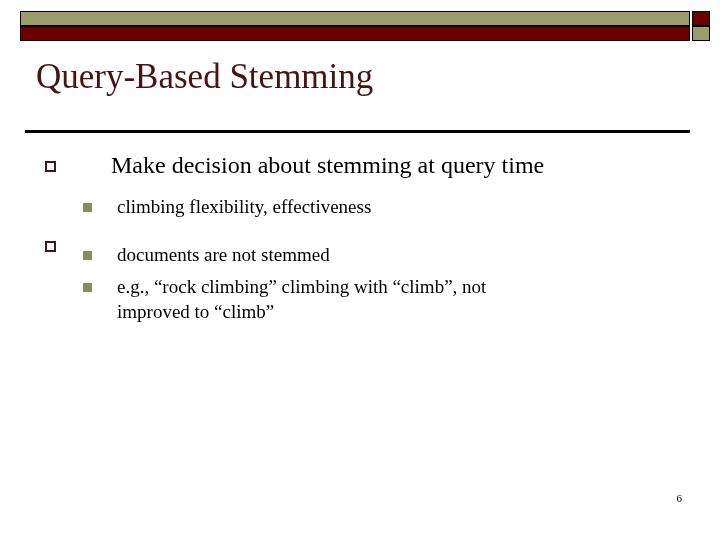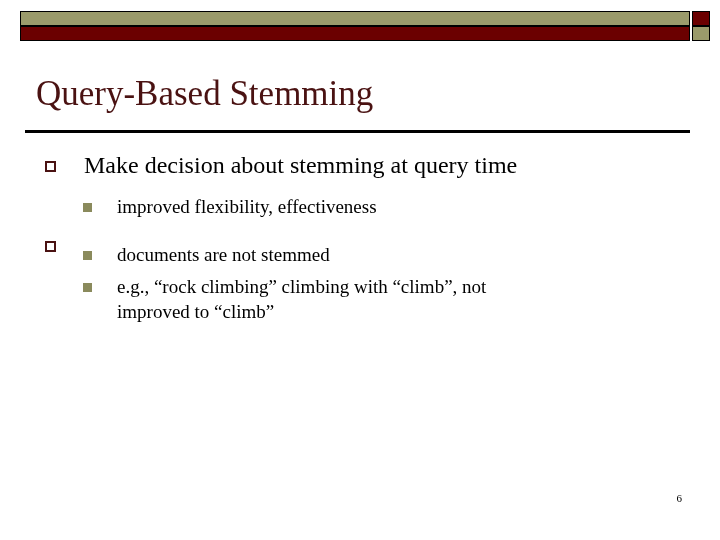--- a/index.html
+++ b/index.html
@@ -54,21 +54,21 @@
     box-sizing: border-box;
     border: 1px solid #000000;
   }
   .deco-square-maroon { background: #6b0000; }
   .deco-square-olive  { background: #9b9b6b; }
 
   
   .slide-title {
     position: absolute;
     left: 36px;
-    top: 73px;
+    top: 56px;
     width: 660px;
     font-size: 35px;
     line-height: 42px;
     color: #4a1212;
     white-space: nowrap;
   }
 
   .title-rule {
     position: absolute;
     left: 25px;
@@ -86,21 +86,21 @@
     width: 720px;
   }
 
   .bullet {
     position: relative;
     display: block;
   }
 
   
   .lvl1 {
-    padding-left: 84px;
+    padding-left: 111px;
     font-size: 24px;
     line-height: 30px;
     color: #000000;
     margin-bottom: 0px;
   }
   .lvl1 .marker {
     position: absolute;
     left: 45px;
     top: 11px;
     width: 11px;
@@ -166,21 +166,21 @@
 
   <div class="bullet lvl1">
     <span class="marker"></span>
     <span class="text-line">Make decision about stemming at query time</span>
   </div>
 
   <div class="gap-a"></div>
 
   <div class="bullet lvl2">
     <span class="marker"></span>
-    <span class="text-line">improved flexibility, effectiveness</span>
+    <span class="text-line">climbing flexibility, effectiveness</span>
   </div>
 
   <div class="gap-b"></div>
 
   <div class="bullet lvl1">
     <span class="marker"></span>
   </div>
 
   <div class="gap-c"></div>
 

